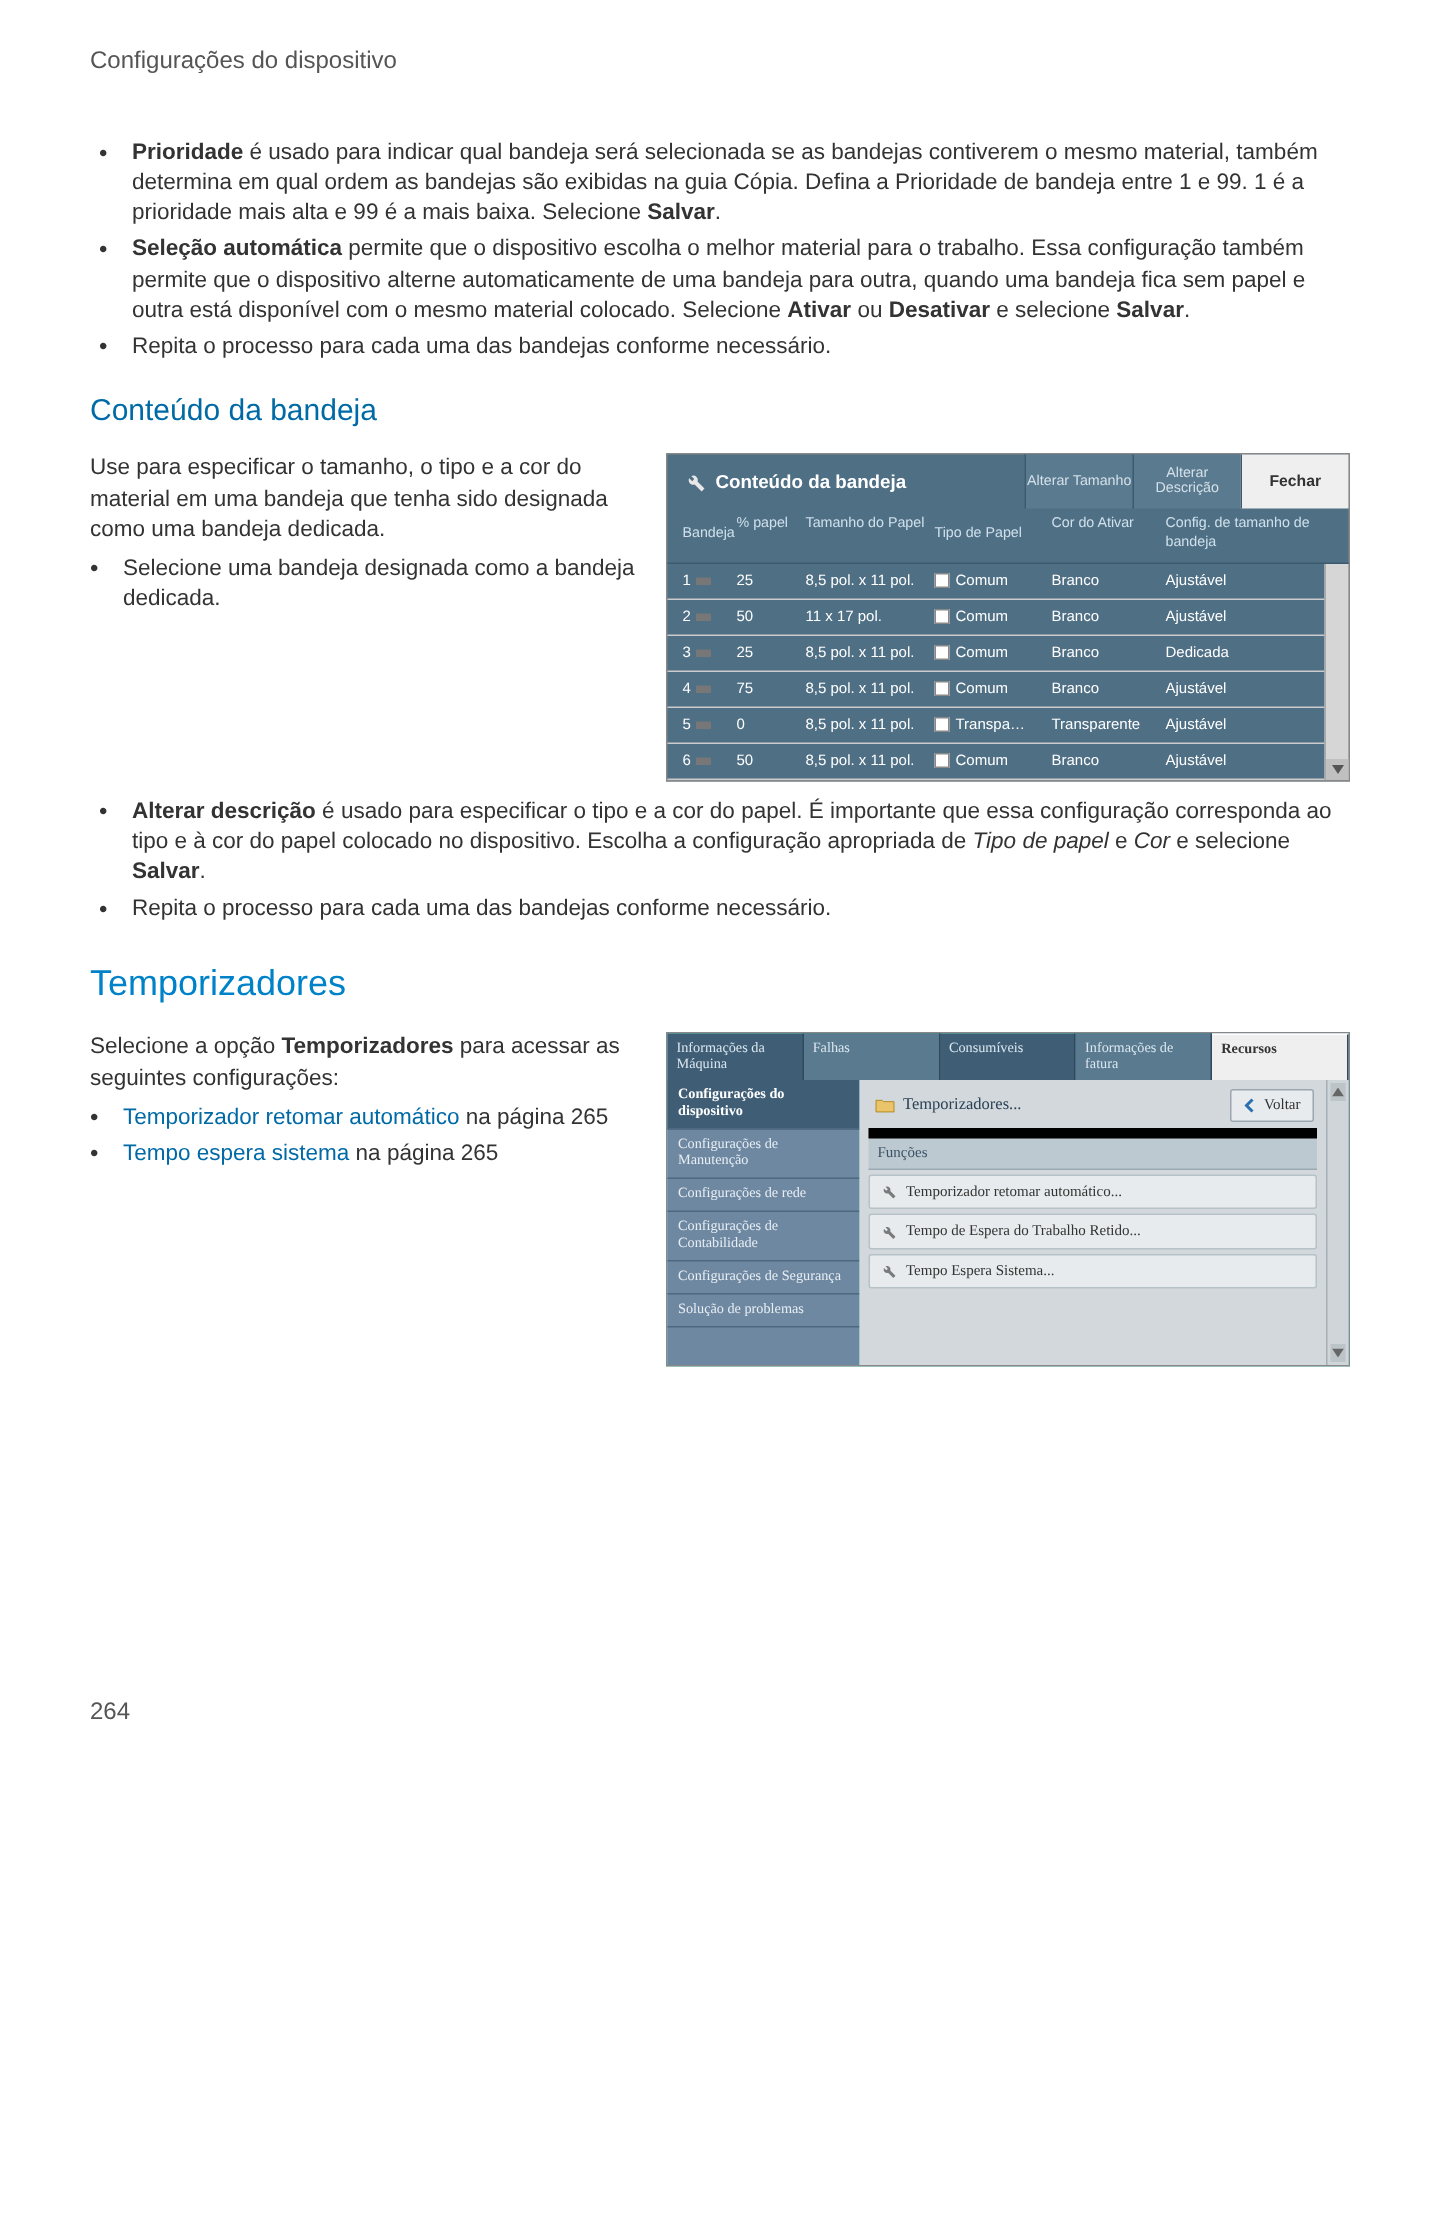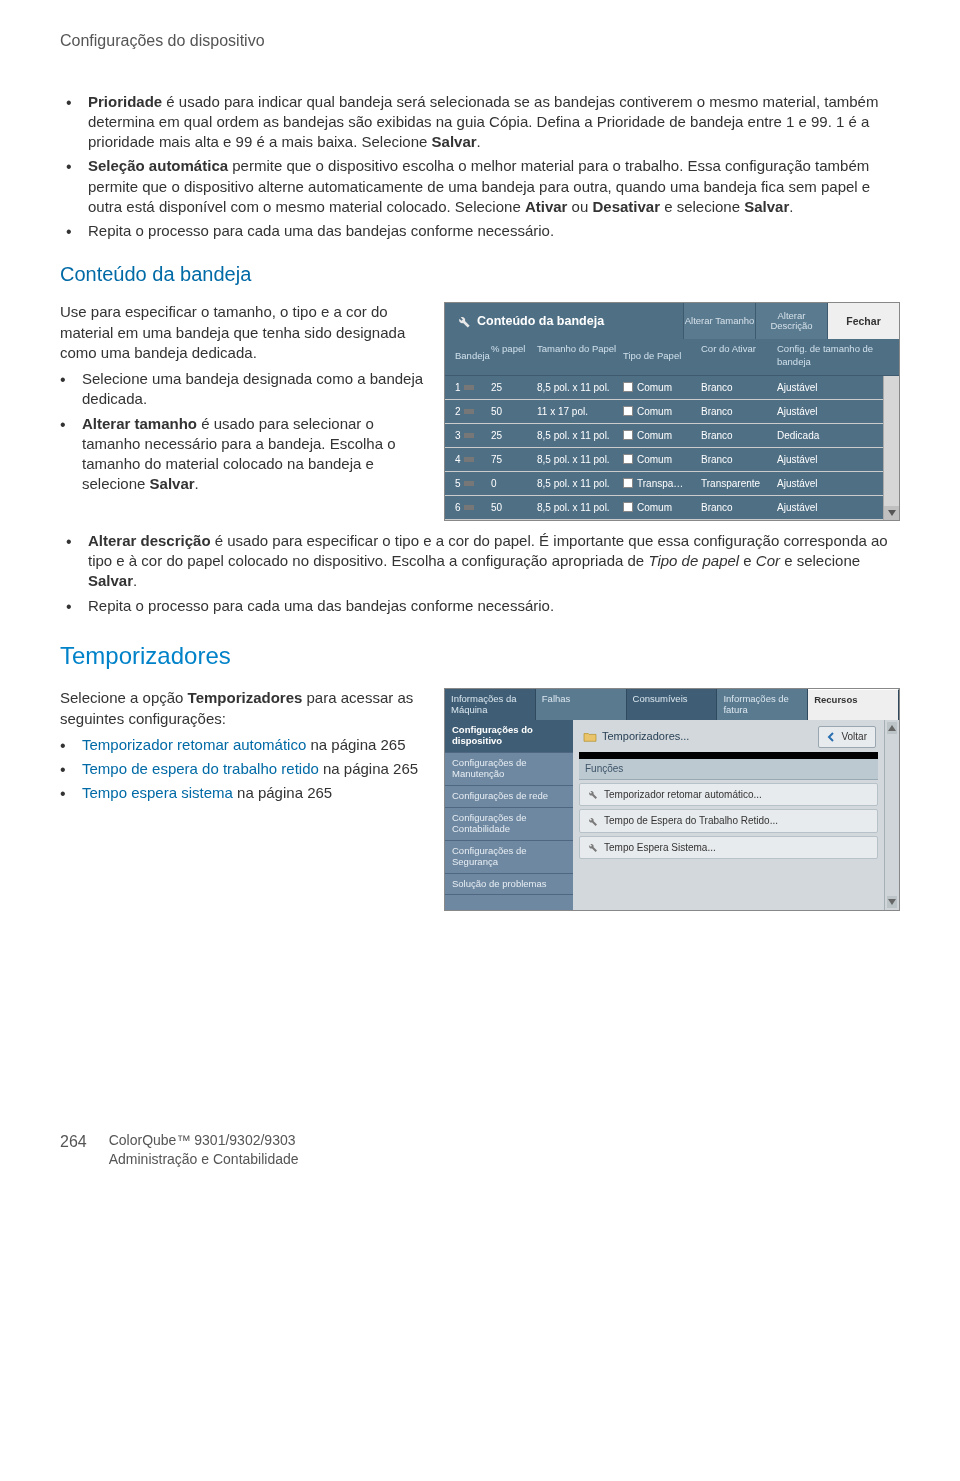--- a/index.html
+++ b/index.html
@@ -47,21 +47,21 @@
   .c-t .sw { width:10px; height:10px; border:1px solid #888; background:#fff; display:inline-block; }
   .c-c { width: 76px; }
   .c-cfg { flex:1; }
   .s1-scroll { width: 16px; background: #d6d6d6; border-left: 1px solid #aaa; display:flex; flex-direction:column; justify-content:flex-end; }
   .s1-arrow { height: 14px; background:#c0c0c0; display:flex; align-items:center; justify-content:center; }
   .s1-wrap { display:flex; }
   .s1-rows { flex:1; }
 
   
   .shot2 {
-    flex: 1; border: 1px solid #888; background: #5eead4; font-size: 10px;
+    flex: 1; border: 1px solid #888; background: #5eead4; font-size: 10px; font-family: Liberation Serif, serif;
   }
   .s2-tabs { display:flex; background:#3f5e76; }
   .s2-tab { flex:1; padding:5px 6px; font-size:9.5px; color:#dbe7ef; border-right:1px solid #2f4a5e; line-height:1.1; }
   .s2-tab.alt { background:#5a7a90; }
   .s2-tab.active { background:#efefef; color:#333; font-weight:600; border-top:1px solid #fff; }
   .s2-main { display:flex; height: 190px; }
   .s2-side { width: 128px; background:#6f88a1; display:flex; flex-direction:column; }
   .s2-sitem { padding:5px 7px; border-bottom:1px solid #4f6781; color:#e7eef4; font-size:9.5px; line-height:1.15; }
   .s2-sitem.sel { background:#3f5e76; font-weight:600; color:#fff; }
   .s2-panel { flex:1; background:#d2d8db; padding:6px; position:relative; }
@@ -93,23 +93,20 @@
   <li>Repita o processo para cada uma das bandejas conforme necessário.</li>
 </ul>
 
 <h2 class="subhead">Conteúdo da bandeja</h2>
 
 <div class="row-2">
   <div class="col-text">
     <p>Use para especificar o tamanho, o tipo e a cor do material em uma bandeja que tenha sido designada como uma bandeja dedicada.</p>
     <ul class="doc-list">
       <li>Selecione uma bandeja designada como a bandeja dedicada.</li>
-      <li>
-        <span class="b">Alterar tamanho</span><span> é usado para selecionar o tamanho necessário para a bandeja. Escolha o tamanho do material colocado na bandeja e selecione </span><span class="b">Salvar</span><span>.</span>
-      </li>
     </ul>
   </div>
 
   <div class="shot1">
     <div class="s1-top">
       <div class="s1-title">
         <svg viewBox="0 0 24 24">
             <path fill="#e8e8e8" d="M22 19l-7-7c.6-1.5.3-3.3-1-4.6-1.4-1.4-3.5-1.7-5.2-.8l3 3-2.1 2.1-3-3c-.9 1.7-.6 3.8.8 5.2 1.3 1.3 3.1 1.6 4.6 1l7 7 2.9-2.9z"></path>
           </svg>
         <span>Conteúdo da bandeja</span>
@@ -245,21 +242,20 @@
 
 <h2 class="sechead">Temporizadores</h2>
 
 <div class="row-2">
   <div class="col-text">
     <p>
       <span>Selecione a opção </span><span class="b">Temporizadores</span><span> para acessar as seguintes configurações:</span>
     </p>
     <ul class="doc-list">
       <li><span class="link">Temporizador retomar automático</span><span> na página 265</span></li>
-      <li><span class="link">Tempo de espera do trabalho retido</span><span> na página 265</span></li>
       <li><span class="link">Tempo espera sistema</span><span> na página 265</span></li>
     </ul>
   </div>
 
   <div class="shot2">
     <div class="s2-tabs">
       <div class="s2-tab">Informações da Máquina</div>
       <div class="s2-tab alt">Falhas</div>
       <div class="s2-tab">Consumíveis</div>
       <div class="s2-tab alt">Informações de fatura</div>
@@ -318,17 +314,13 @@
               <path d="M0 0h8L4 6z" fill="#666"></path>
             </svg>
           </div>
       </div>
     </div>
   </div>
 </div>
 
 <div class="footer">
   <div class="pg">264</div>
-  <div>
-    <div>ColorQube™ 9301/9302/9303</div>
-    <div>Administração e Contabilidade</div>
-  </div>
 </div>
 
 </body></html>

